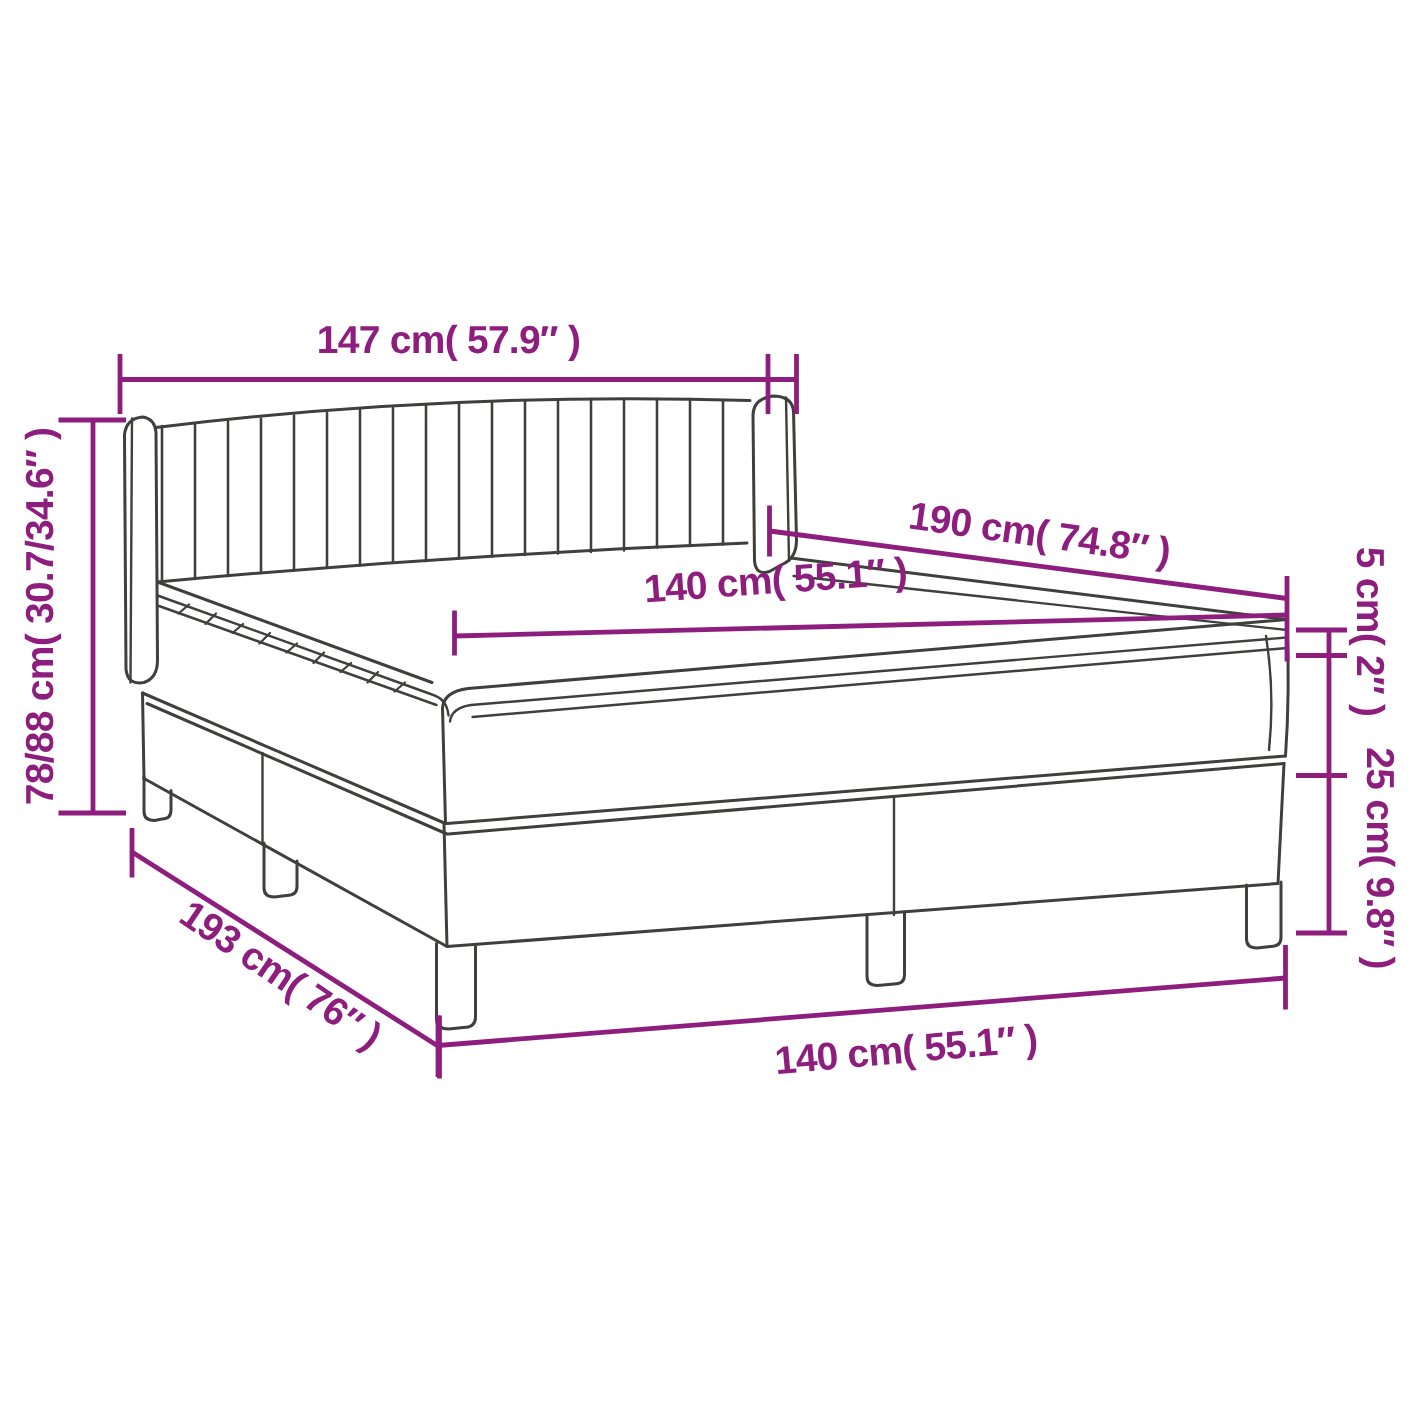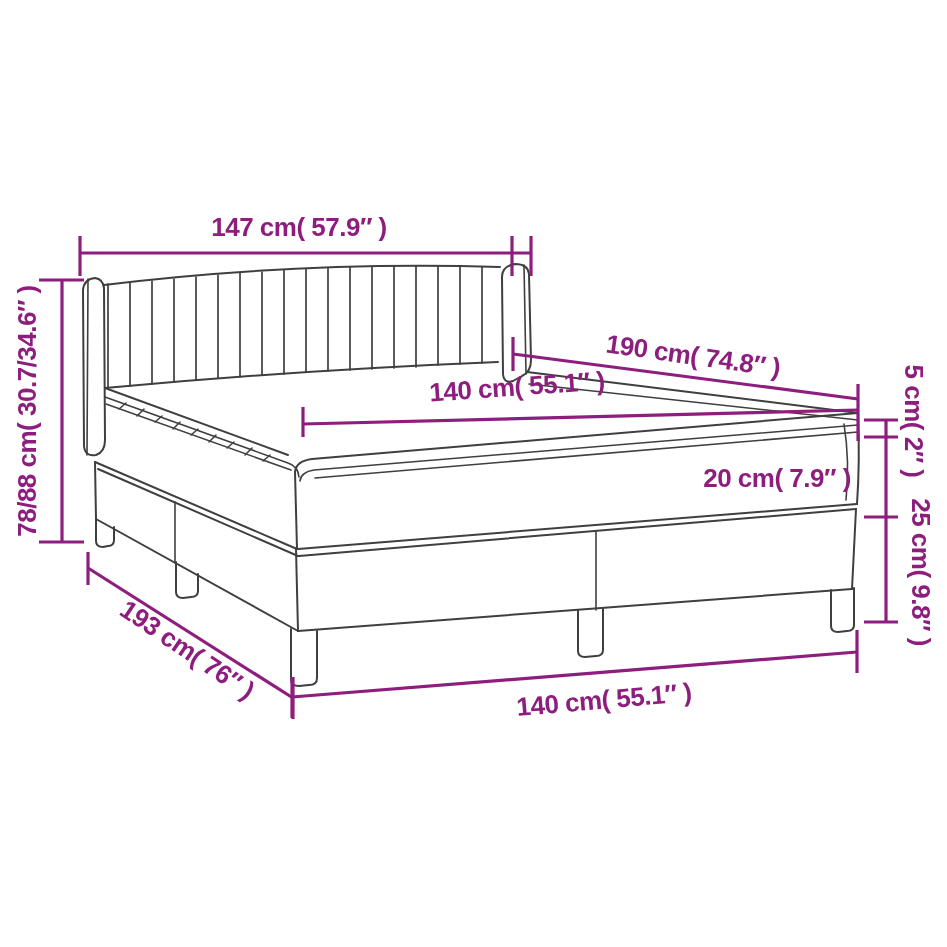--- a/index.html
+++ b/index.html
@@ -150,21 +150,20 @@
 
 
   <div class="dim-label" style="left:27px;top:411px;transform:translate(-50%,-50%) rotate(-90deg);">78/88 cm( 30.7/34.6″ )</div>
 
   <div class="dim-label" style="left:693px;top:356px;transform:translate(-50%,-50%) rotate(8deg);">190 cm( 74.8″ )</div>
 
   <div class="dim-label" style="left:517px;top:387px;transform:translate(-50%,-50%) rotate(-4deg);">140 cm( 55.1″ )</div>
 
   <div class="dim-label" style="left:913px;top:421px;transform:translate(-50%,-50%) rotate(90deg);">5 cm( 2″ )</div>
 
-  <div class="dim-label" style="left:777px;top:478px;transform:translate(-50%,-50%);">20 cm( 7.9″ )</div>
 
   <div class="dim-label" style="left:920px;top:572px;transform:translate(-50%,-50%) rotate(90deg);">25 cm( 9.8″ )</div>
 
   <div class="dim-label" style="left:187px;top:650px;transform:translate(-50%,-50%) rotate(34deg);">193 cm( 76″ )</div>
 
   <div class="dim-label" style="left:604px;top:700px;transform:translate(-50%,-50%) rotate(-5deg);">140 cm( 55.1″ )</div>
 
 </div>
 
 </body></html>

